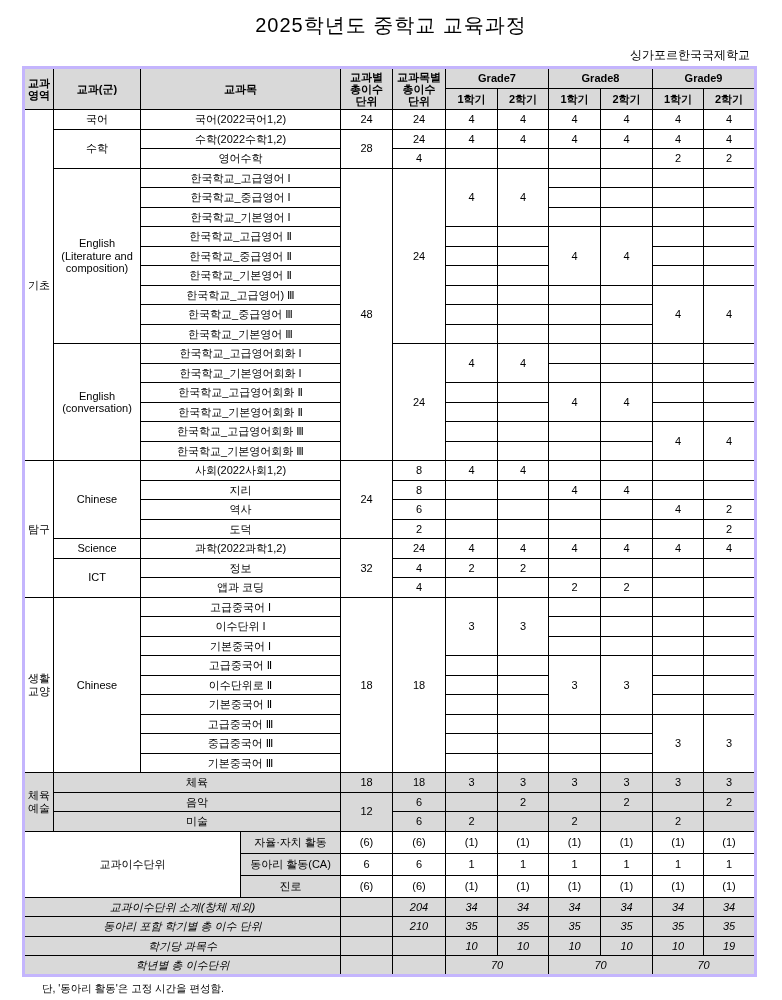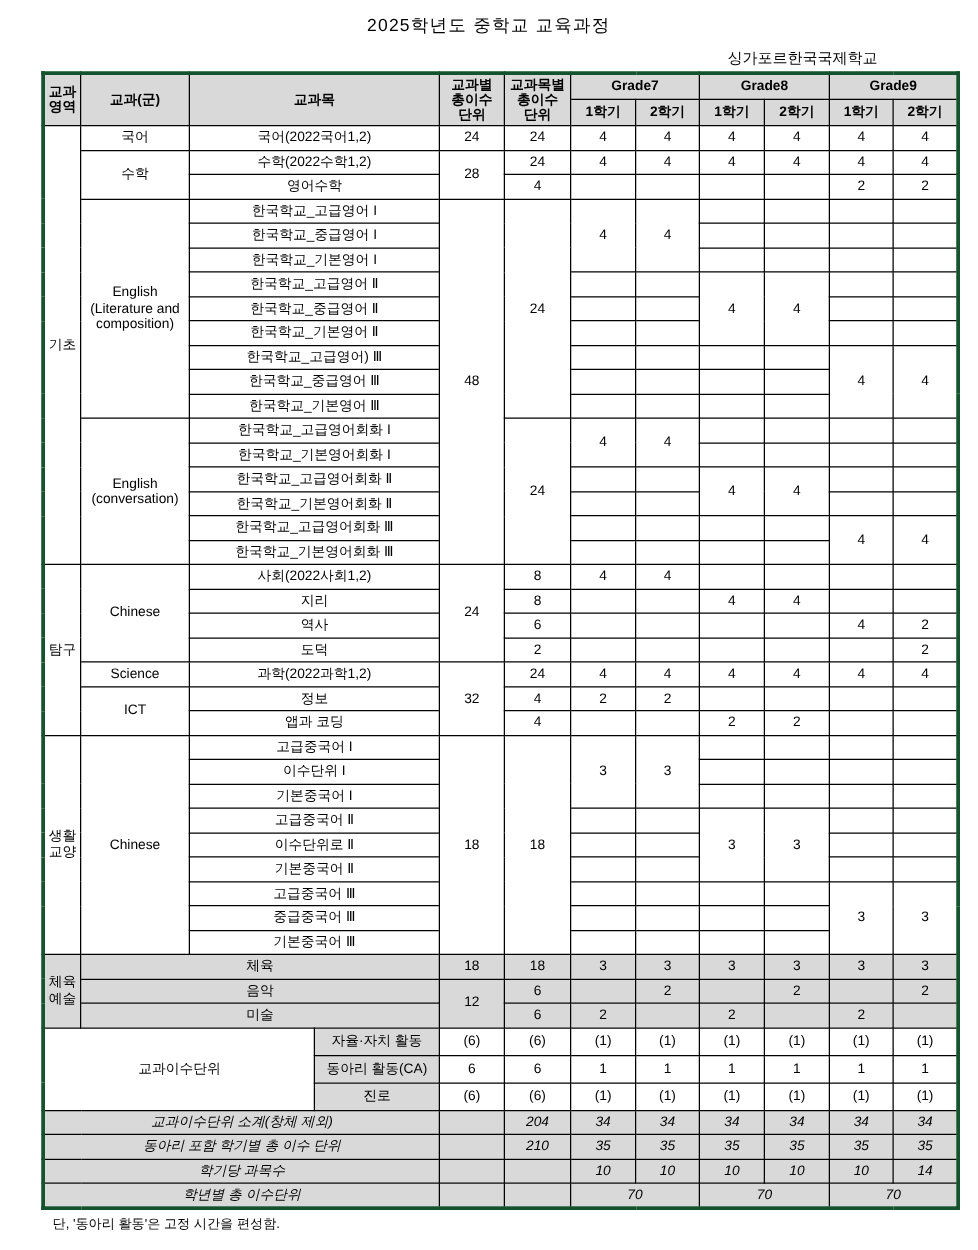--- a/index.html
+++ b/index.html
@@ -3,29 +3,29 @@
 <meta charset="utf-8">
 <style>
   html,body{margin:0;padding:0;background:#ffffff;}
   body{
     width:782px;height:1000px;position:relative;
     font-family:"Liberation Sans","DejaVu Sans",sans-serif;
     color:#000;
   }
   .page-title{
     margin:12px 0 8px 0;text-align:center;
-    font-size:14px;letter-spacing:1px;font-weight:500;
+    font-size:20px;letter-spacing:1px;font-weight:500;
   }
   .school-name{
-    text-align:right;padding-right:80px;font-size:12px;margin-bottom:2px;
+    text-align:right;padding-right:32px;font-size:12px;margin-bottom:2px;
   }
   table.curriculum{
     border-collapse:collapse;table-layout:fixed;
-    width:732px;margin-left:33px;
-    border:3px solid #14532d;
+    width:732px;margin-left:22px;
+    border:3px solid #c4b5fd;
   }
   table.curriculum td{
     border:1px solid #000;
     text-align:center;vertical-align:middle;
     font-size:11px;line-height:1.12;
     white-space:pre-line;overflow:hidden;padding:0;
   }
   td.g{background:#d9d9d9;}
   td.tl{border-left-width:2.5px;}
   td.tt{border-top-width:2.5px;}
@@ -485,21 +485,21 @@
       </tr>
       <tr class="sum">
         <td colspan="4" class="g">학기당 과목수</td>
         <td class="g tl"></td>
         <td class="g"></td>
         <td class="g tl">10</td>
         <td class="g">10</td>
         <td class="g tl">10</td>
         <td class="g">10</td>
         <td class="g tl">10</td>
-        <td class="g">14</td>
+        <td class="g">19</td>
       </tr>
       <tr class="sum">
         <td colspan="4" class="g">학년별 총 이수단위</td>
         <td class="g tl"></td>
         <td class="g"></td>
         <td colspan="2" class="g tl">70</td>
         <td colspan="2" class="g tl">70</td>
         <td colspan="2" class="g tl">70</td>
       </tr>
     </tbody>

